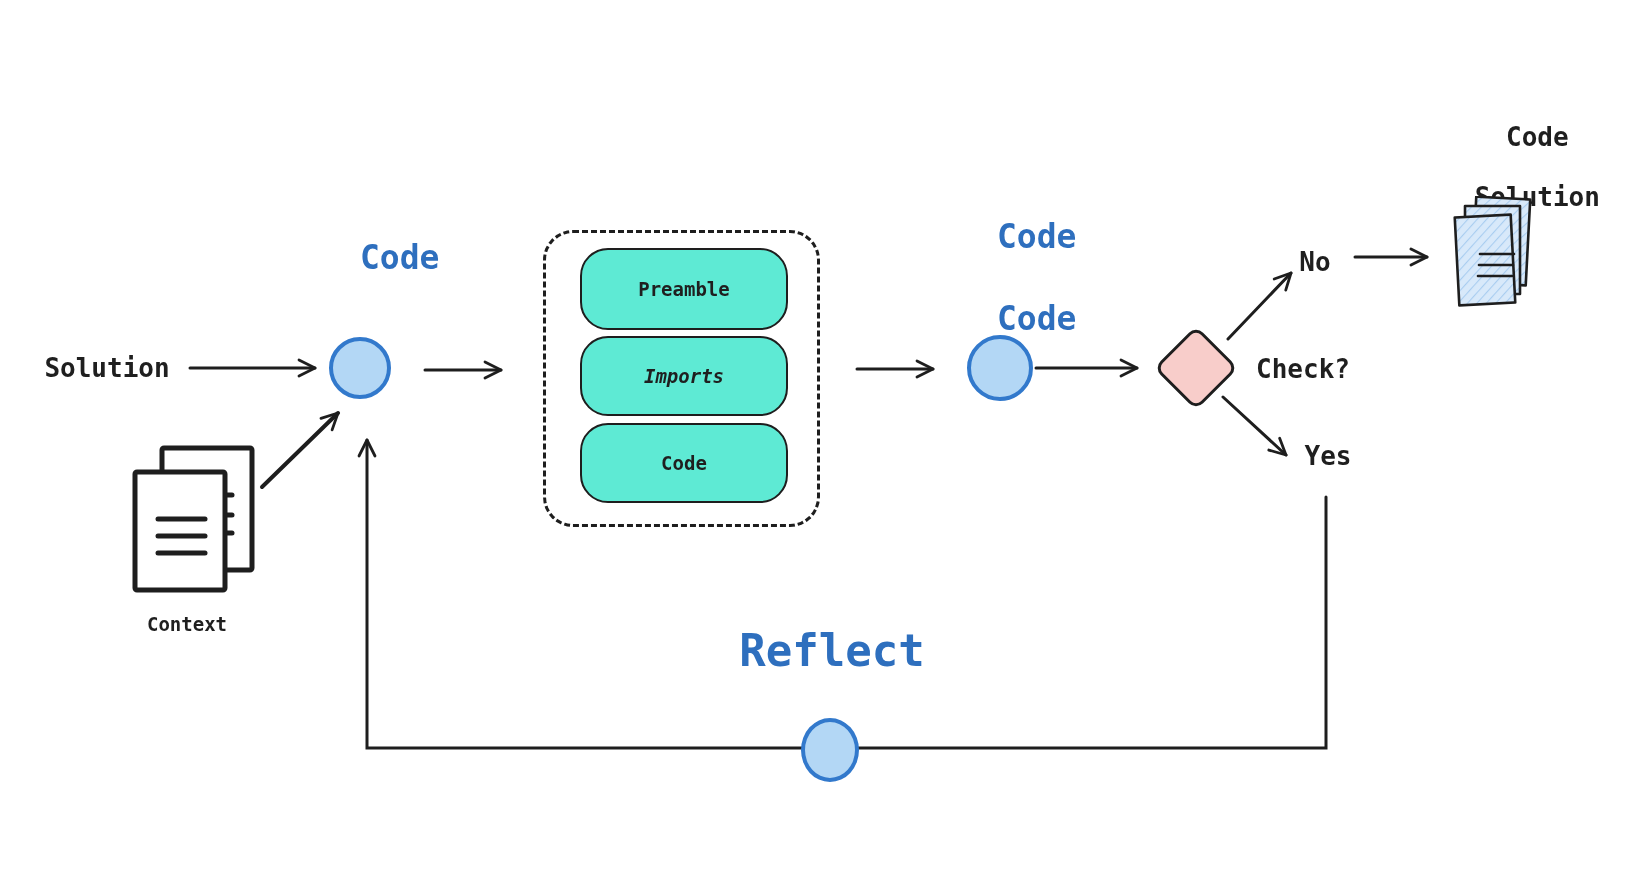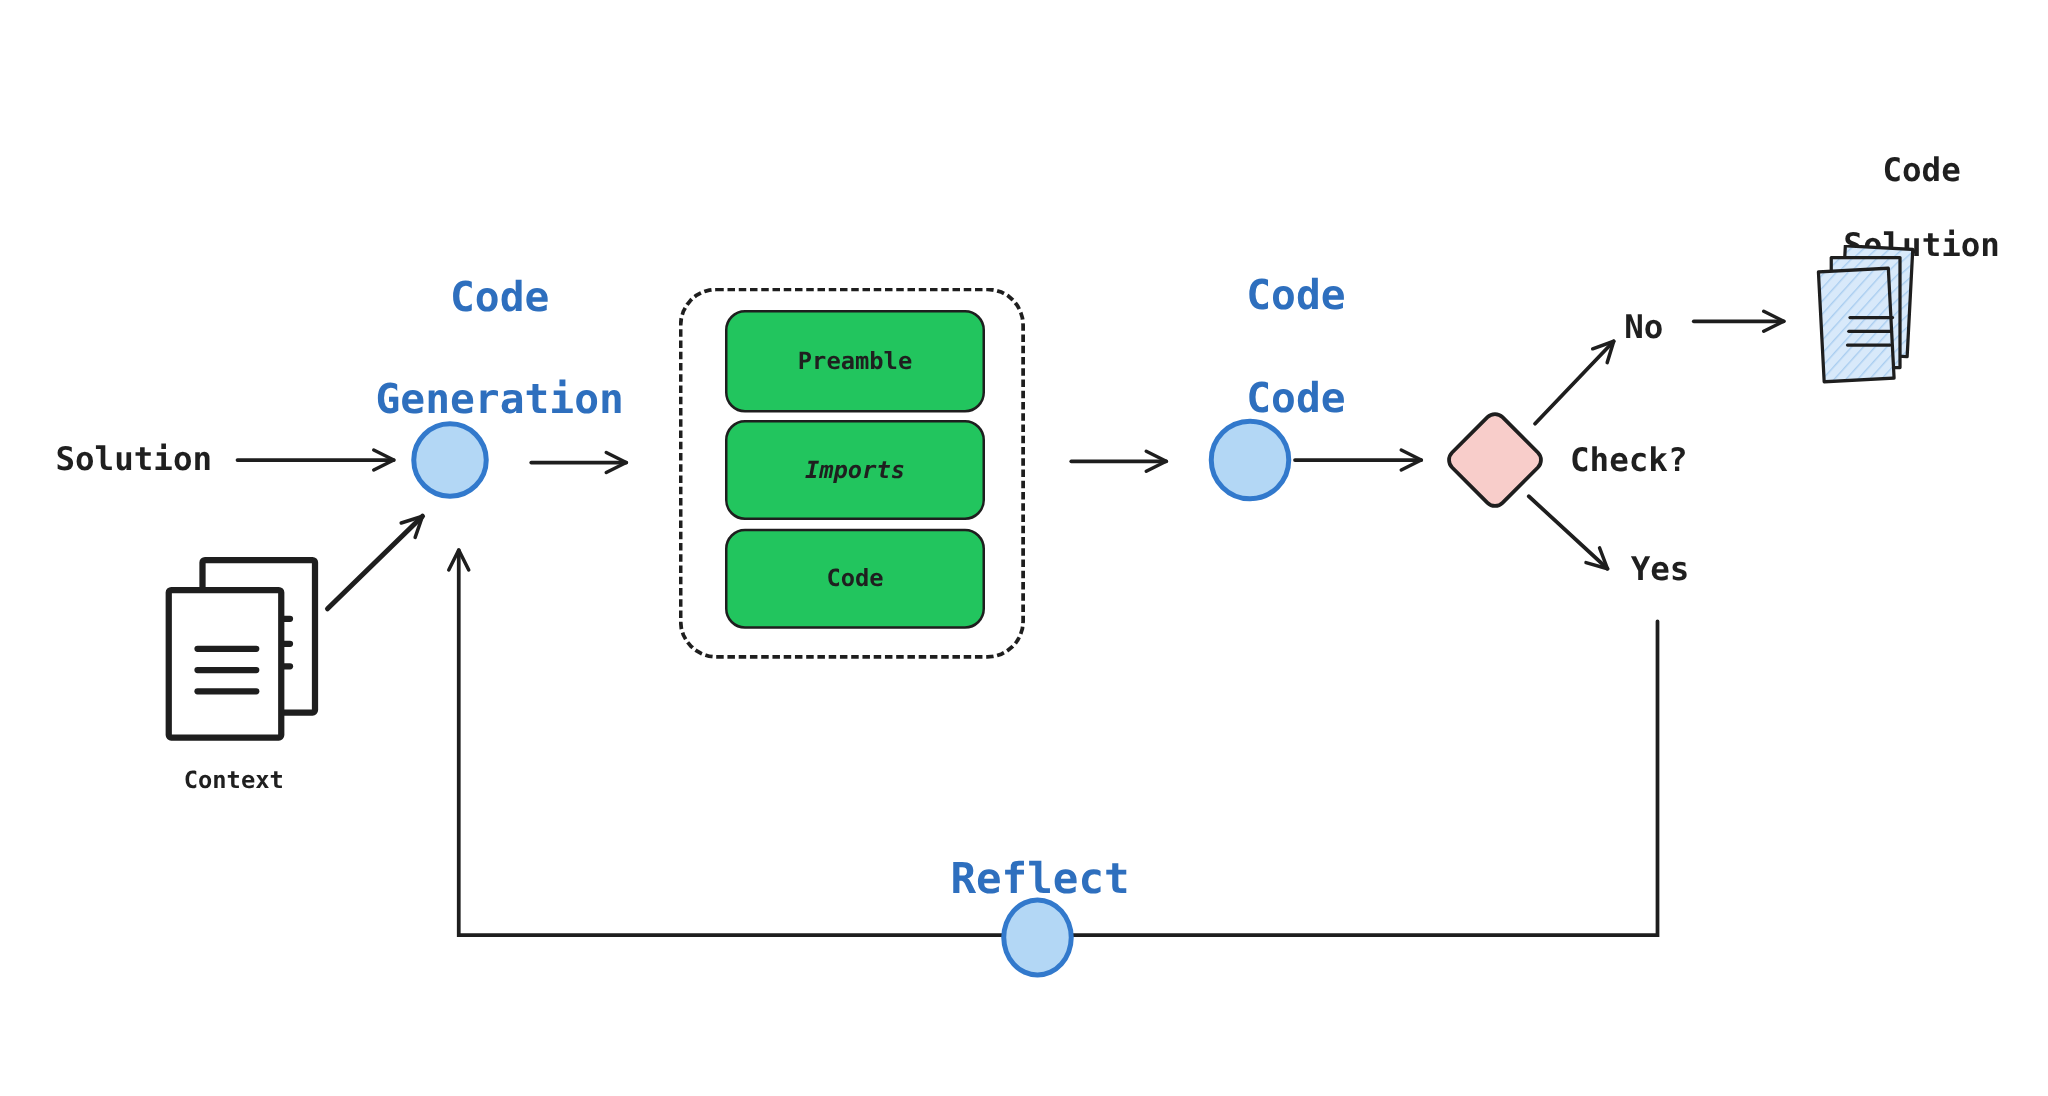--- a/index.html
+++ b/index.html
@@ -62,22 +62,22 @@
     border-radius: 30px;
     box-sizing: border-box;
     background: transparent;
   }
   .prompt-item {
     position: absolute;
     left: 34px;
     width: 208px;
     height: 80px;
     border: 2.5px solid #1e1e1e;
-    border-radius: 16px;
-    background: #22c55e;
+    border-radius: 28px;
+    background: #5eead4;
     box-sizing: border-box;
     display: flex;
     align-items: center;
     justify-content: center;
     font-size: 19px;
     font-weight: 600;
     color: #1f1f1f;
   }
 
   svg { display: block; }
@@ -126,21 +126,20 @@
         <line x1="33" y1="79" x2="80" y2="79"></line>
         <line x1="33" y1="96" x2="80" y2="96"></line>
         <line x1="33" y1="113" x2="80" y2="113"></line>
       </g>
     </g>
   </svg>
   <div class="abs center label small" style="left:187px; top:624px;">Context</div>
 
   <div class="abs center stage-title" style="left:360px; top:278px;">
     <span>Code</span><br>
-    <span>Generation</span>
   </div>
   <div class="abs node-circle" style="left:329px; top:337px; width:62px; height:62px;"></div>
 
   <div class="abs dashed-box" style="left:543px; top:230px;">
     <div class="prompt-item" style="top:15px; height:82px;">
       <span>Preamble</span>
     </div>
     <div class="prompt-item" style="top:103px;font-style:italic;">
       <span>Imports</span>
     </div>
@@ -170,16 +169,16 @@
       <rect x="13" y="10" width="55" height="88"></rect>
       <rect x="5" y="20" width="56" height="88" transform="rotate(-3 33 64)"></rect>
     </g>
     <g stroke="#1e1e1e" stroke-width="2.6" stroke-linecap="round">
       <line x1="28" y1="58" x2="62" y2="58"></line>
       <line x1="27" y1="69" x2="61" y2="69"></line>
       <line x1="26" y1="80" x2="60" y2="80"></line>
     </g>
   </svg>
 
-  <div class="abs center stage-title" style="left:832px; top:704px; font-size:34px;">Reflect</div>
+  <div class="abs center stage-title" style="left:832px; top:650px; font-size:44px;">Reflect</div>
   <div class="abs node-circle" style="left:801px; top:718px; width:58px; height:64px;"></div>
 
 </div>
 
 </body></html>

